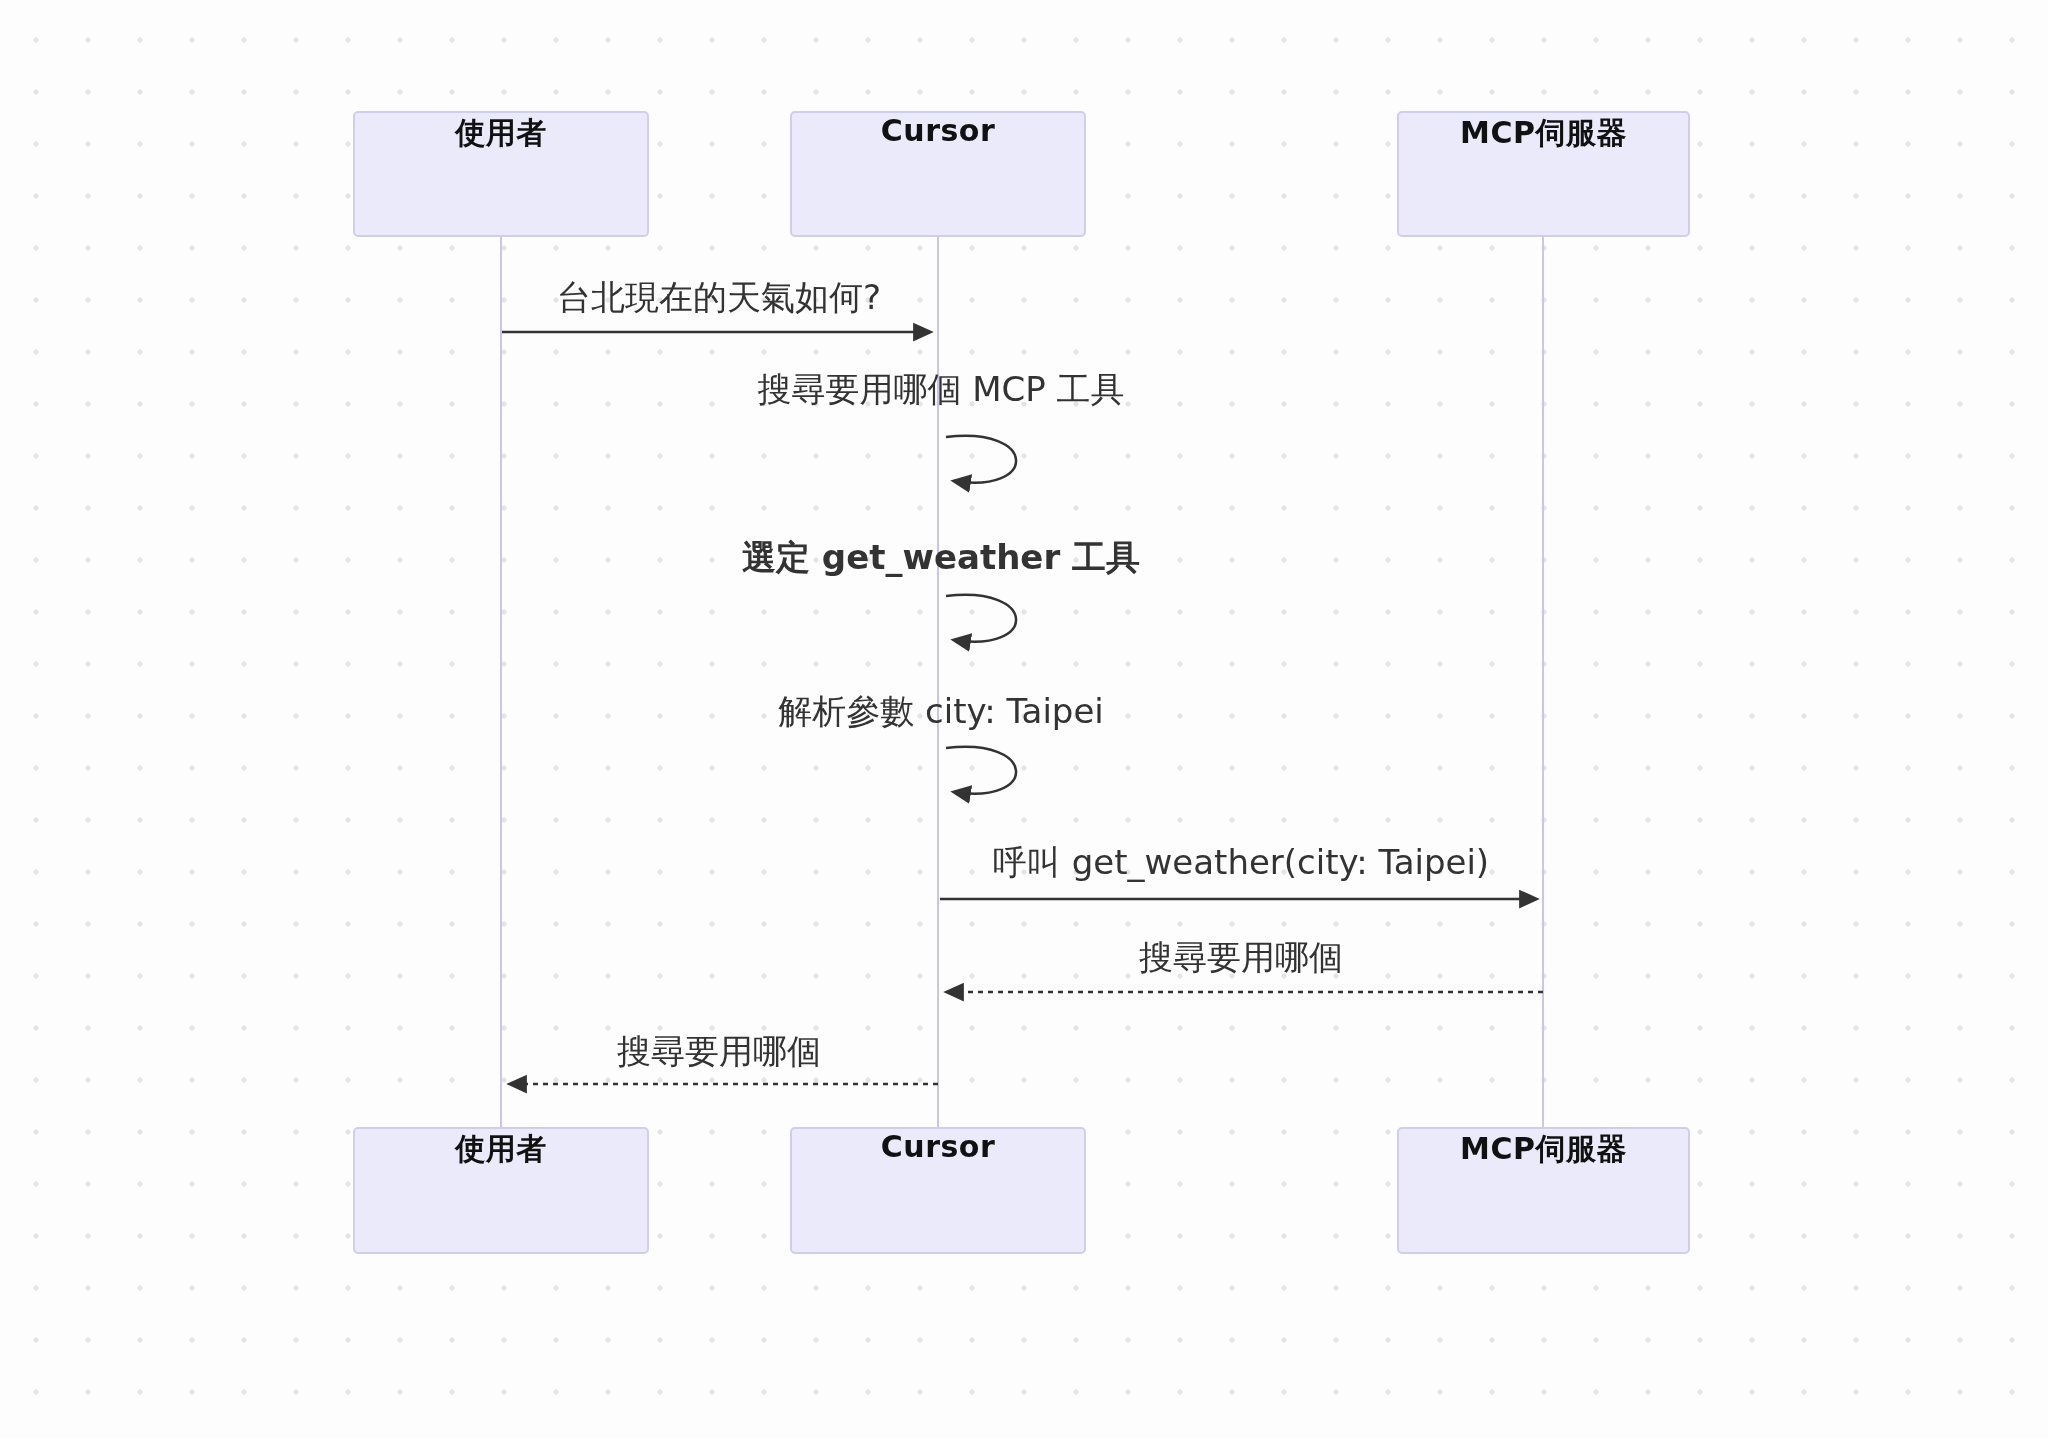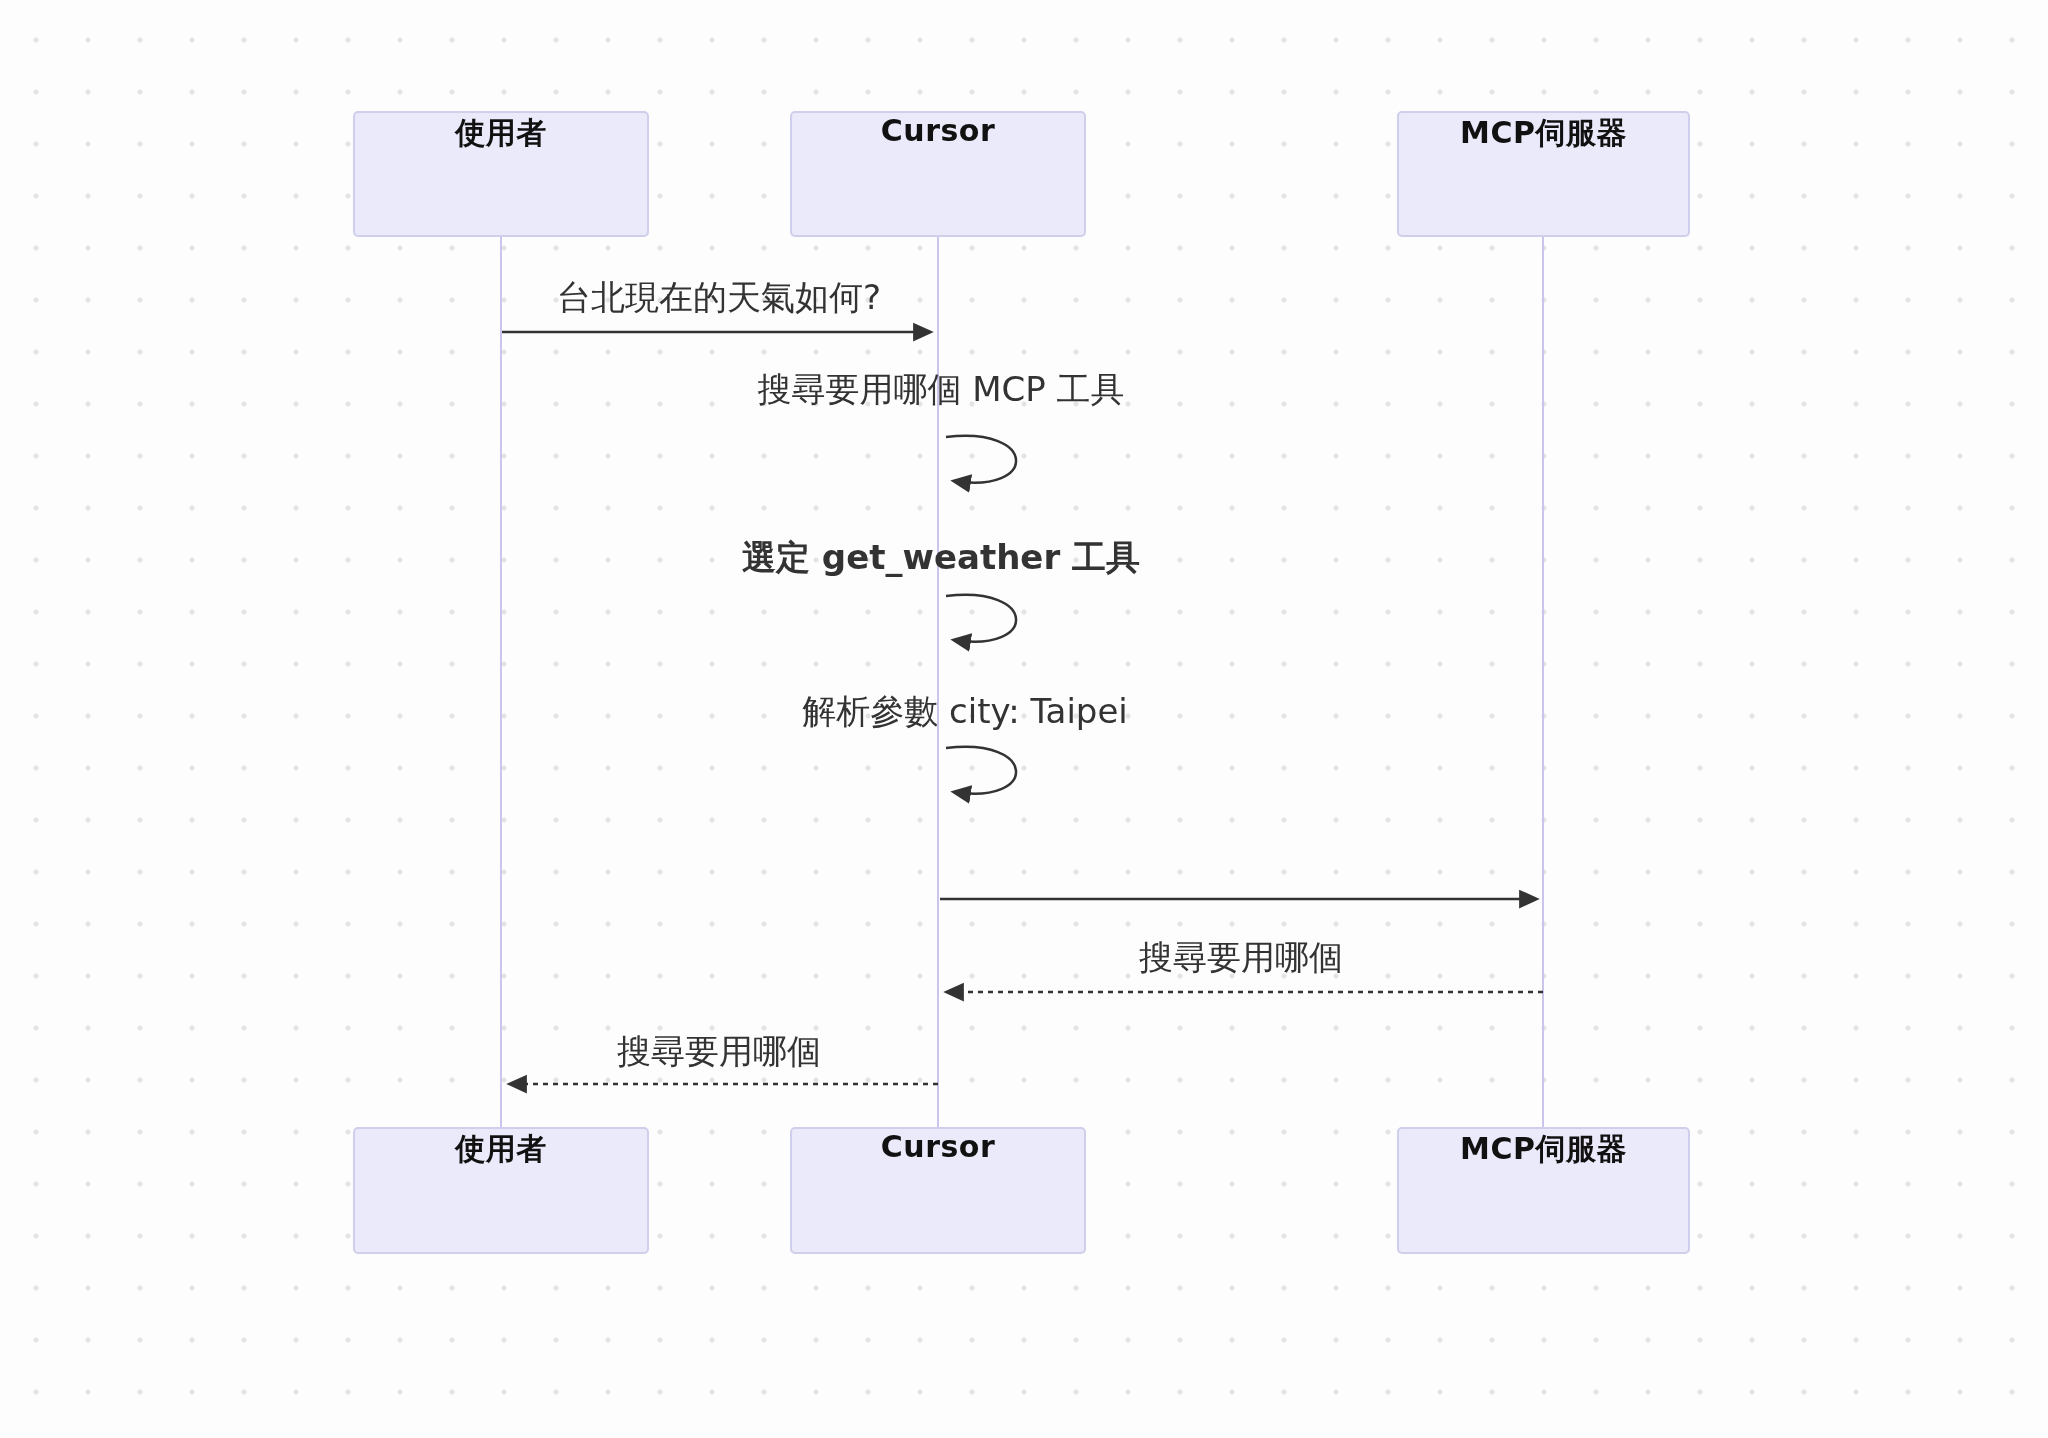--- a/index.html
+++ b/index.html
@@ -93,17 +93,18 @@
   <div class="actor-box" style="left:790px;  top:1127px; width:296px; height:127px;">
     <span>Cursor</span>
   </div>
   <div class="actor-box" style="left:1397px; top:1127px; width:293px; height:127px;">
     <span>MCP伺服器</span>
   </div>
 
   <div class="msg-label" style="left:719px;  top:281px;">台北現在的天氣如何?</div>
   <div class="msg-label" style="left:941px;  top:373px;">搜尋要用哪個 MCP 工具</div>
   <div class="msg-label" style="left:941px;  top:541px;font-weight:bold;">選定 get_weather 工具</div>
-  <div class="msg-label" style="left:941px;  top:695px;margin-left:24px;">解析參數 city: Taipei</div>
+  <div class="msg-label" style="left:941px;  top:695px;">解析參數 city: Taipei</div>
+  <div class="msg-label" style="left:1241px; top:846px;">呼叫 get_weather(city: Taipei)</div>
   <div class="msg-label" style="left:1241px; top:941px;">搜尋要用哪個</div>
   <div class="msg-label" style="left:719px;  top:1035px;">搜尋要用哪個</div>
 
 </div>
 
 </body></html>

